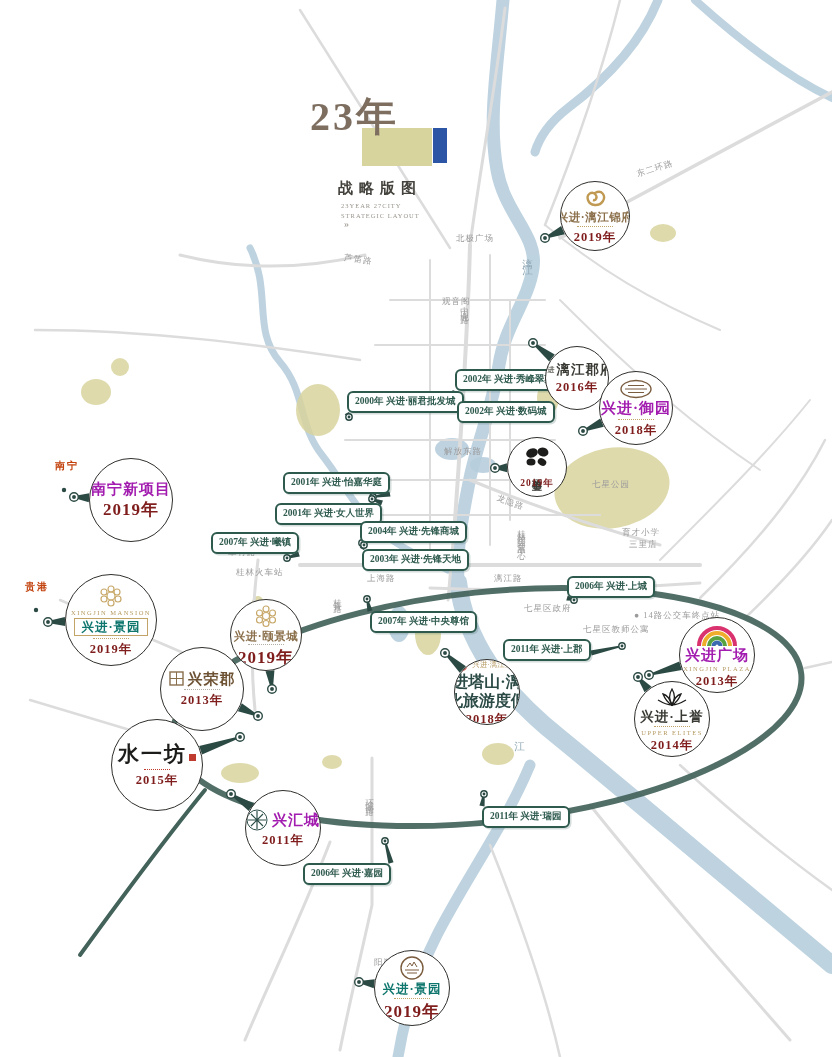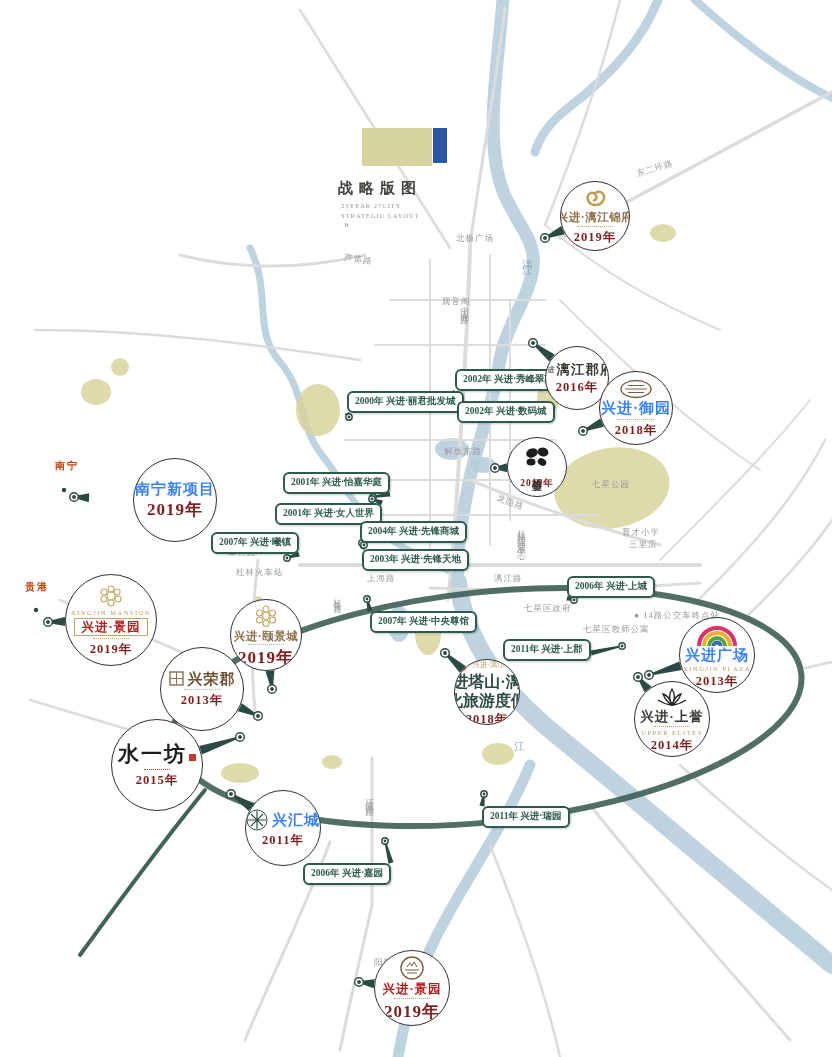--- a/index.html
+++ b/index.html
@@ -34,22 +34,22 @@
           white-space:nowrap;z-index:5;box-shadow:1.5px 1.5px 0 rgba(46,90,78,.2);}
   
   .proj{position:absolute;background:#fff;border:1.5px solid #2f2f2c;border-radius:50%;
         display:flex;flex-direction:column;align-items:center;justify-content:center;
         text-align:center;z-index:6;box-sizing:border-box;line-height:1.12;gap:1px;
         overflow:hidden;}
   .pname{display:block;white-space:nowrap;}
   .callig-gold{color:#8a6f4a;font-weight:bold;font-size:11.5px;letter-spacing:.5px;}
   .callig-dark{color:#3a3a35;font-weight:bold;font-size:13.5px;letter-spacing:1px;}
   .callig-dark-small{color:#3a3a35;font-weight:bold;}
-  .callig-brown{color:#b91c1c;font-weight:bold;font-size:12.5px;letter-spacing:1px;}
-  .teal-big{color:#3b82f6;font-weight:bold;font-size:15px;letter-spacing:1px;}
+  .callig-brown{color:#0f766e;font-weight:bold;font-size:12.5px;letter-spacing:1px;}
+  .teal-big{color:#a21caf;font-weight:bold;font-size:15px;letter-spacing:1px;}
   .brown-big{color:#6d5233;font-weight:bold;font-size:15px;letter-spacing:1px;}
   .teal-small{color:#2b4a45;font-weight:bold;font-size:16px;}
   .brush{color:#1c1c1a;font-weight:bold;font-size:21px;letter-spacing:2px;}
   .vert-name{writing-mode:vertical-rl;font-size:10px;letter-spacing:2px;white-space:nowrap;}
   .boxed-name{border:1px solid #c2a469;padding:1px 6px;}
   .prefix{font-size:7px;vertical-align:middle;margin-right:1px;color:#6a6a64;}
   .seal{display:inline-block;width:7px;height:7px;background:#bf3b2f;margin-left:2px;}
   .year{font-weight:bold;color:#7f1d1d;font-size:12.5px;letter-spacing:1px;margin-top:1px;}
   .year.big{font-size:17px;}
   .deco{display:block;width:36px;height:0;border-top:1px dotted #c2a469;margin:1px 0;}
@@ -215,20 +215,21 @@
       <circle cx="484" cy="794" r="1.4400000000000002" fill="#2c4a44"></circle>
       <polygon points="384.2281889430098,841.2104939246337 385.7718110569902,840.7895060753663 393.5083859352181,862.3158947449405 388.4916140647819,863.6841052550595" fill="#2c4a44"></polygon>
       <circle cx="385" cy="841" r="3.2" fill="#fff" stroke="#2c4a44" stroke-width="1.4"></circle>
       <circle cx="385" cy="841" r="1.4400000000000002" fill="#2c4a44"></circle>
       <circle cx="64" cy="490" r="2.2" fill="#2c4a44"></circle>
       <circle cx="36" cy="610" r="2.2" fill="#2c4a44"></circle>
     </svg>
 
   <div class="t-khaki"></div>
   <div class="t-blue"></div>
+  <div id="title-line1" class="t-line">23年</div>
   <div class="t-sub">战略版图</div>
   <div class="t-eng">
     <span>23YEAR 27CITY</span><br>
     <span>STRATEGIC LAYOUT</span>
   </div>
   <div class="t-arrow">»</div>
 
   <div id="roadlabels">
       <div class="road-label" style="left: 636px; top: 163px; transform: rotate(-17deg);">东二环路</div>
       <div class="road-label" style="left: 456px; top: 233px;">北极广场</div>
@@ -305,21 +306,21 @@
           <svg width="30" height="24">
             <ellipse cx="10" cy="8" rx="6" ry="4.5" fill="#1d1d1b" transform="rotate(-20 10 8)"></ellipse>
             <ellipse cx="21" cy="7" rx="5.5" ry="4.5" fill="#1d1d1b" transform="rotate(15 21 7)"></ellipse>
             <ellipse cx="9" cy="17" rx="4.5" ry="3.5" fill="#1d1d1b"></ellipse>
             <ellipse cx="20" cy="17" rx="4.5" ry="3.5" fill="#1d1d1b" transform="rotate(30 20 17)"></ellipse>
           </svg>
         </span>
         <span class="pname callig-dark-small vert-name">栖谷里</span>
         <span class="year" style="font-size:9.5px;">2019年</span>
       </div>
-      <div class="proj" style="left: 89px; top: 458px; width: 84px; height: 84px; margin-left: 44px;">
+      <div class="proj" style="left: 89px; top: 458px; width: 84px; height: 84px;">
         <span class="pname teal-big">南宁新项目</span>
         <span class="year big" style="">2019年</span>
       </div>
       <div class="proj" style="left: 65px; top: 574px; width: 92px; height: 92px;">
         <span class="plogo">
           <svg width="24" height="24">
             <g fill="none" stroke="#c8a96a" stroke-width="1.2">
               <circle cx="12" cy="12" r="4"></circle>
               <circle cx="12" cy="5" r="3"></circle>
               <circle cx="18" cy="8" r="3"></circle>

